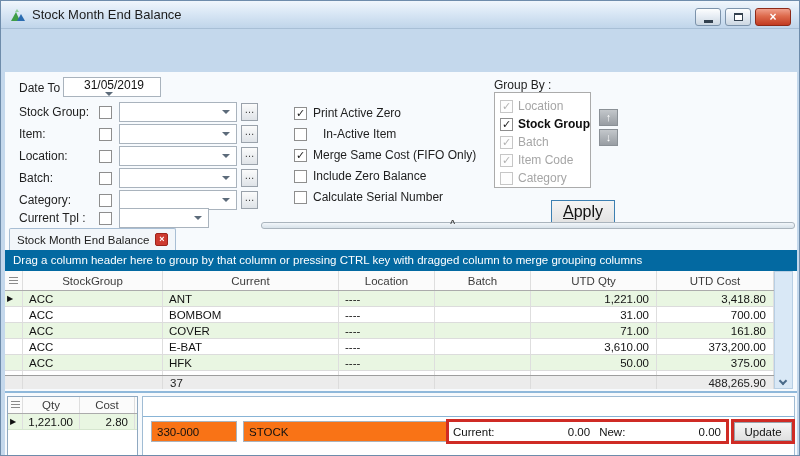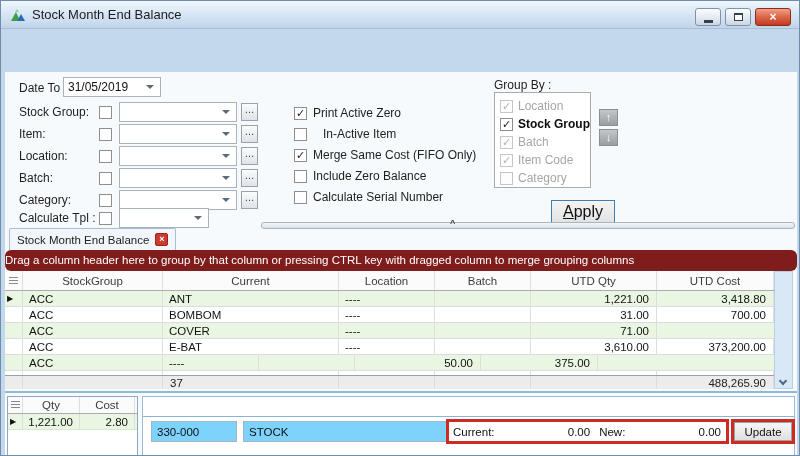--- a/index.html
+++ b/index.html
@@ -24,21 +24,21 @@
   
   .content{position:absolute;left:4px;top:28px;width:792px;height:424px;background:#f7fafd;overflow:hidden;margin-top:43px;}
   .lbl{font-size:12px;color:#1e1e1e;}
 
   
   .date-label{position:absolute;left:14px;top:9px;}
   .combo{position:relative;height:20px;background:#fff;border:1px solid #a9b3bd;display:flex;align-items:center;}
   .combo-val{font-size:12px;color:#111;padding-left:4px;flex:1;white-space:nowrap;overflow:hidden;}
   .combo-arrow{width:0;height:0;border-left:4px solid transparent;border-right:4px solid transparent;
     border-top:4px solid #5c6b7a;margin-right:6px;flex:none;}
-  .date-combo{position:absolute;left:58px;top:5px;width:98px;}
+  .date-combo{position:absolute;left:58px;top:5px;width:98px;flex-direction:column;}
 
   
   .filters{position:absolute;left:14px;top:30px;width:246px;height:130px;}
   .filter-row{position:absolute;left:0;width:246px;height:20px;display:flex;align-items:center;}
   .fr0{top:0}.fr1{top:22px}.fr2{top:44px}.fr3{top:66px}.fr4{top:88px}
   .flabel{width:80px;font-size:12px;color:#1e1e1e;flex:none;}
   .cb{width:13px;height:13px;background:#fff;border:1px solid #8e8e8e;display:inline-flex;align-items:center;
     justify-content:center;font-size:11px;font-weight:bold;color:#1a1a1a;flex:none;line-height:1;}
   .cb.dis{border-color:#c6c6c6;color:#b2b2b2;background:#fdfdfd;}
   .filter-row .cb{margin-right:7px;}
@@ -79,22 +79,22 @@
   .splitter .caret{position:absolute;left:188px;top:-5px;font-size:9px;color:#444;font-weight:bold;}
 
   
   .doc-tab{position:absolute;left:4px;top:156px;height:22px;padding:0 7px;display:flex;align-items:center;gap:6px;
     background:#f2f6fa;border:1px solid #a8bed4;border-bottom:none;border-radius:2px 2px 0 0;}
   .doc-tab .lbl{font-size:11.5px;color:#222;}
   .tabx{width:13px;height:13px;background:#cd3a30;border:1px solid #9c241c;border-radius:2px;color:#fff;
     font-size:9px;font-weight:bold;display:flex;align-items:center;justify-content:center;line-height:1;}
 
   
-  .dragbar{position:absolute;left:0;top:178px;width:792px;height:21px;background:#7f1d1d;color:#fff;
-    font-size:11.5px;line-height:21px;white-space:nowrap;overflow:hidden;border-radius:6px;}
+  .dragbar{position:absolute;left:0;top:178px;width:792px;height:21px;background:#0369a1;color:#fff;
+    font-size:11.5px;line-height:21px;padding-left:8px;white-space:nowrap;overflow:hidden;}
   .ghead{position:absolute;left:0;top:199px;width:769px;height:20px;background:#fbfbfb;display:flex;
     border-bottom:1px solid #ababab;}
   .gc{flex:none;font-size:11.5px;color:#333;overflow:hidden;white-space:nowrap;border-right:1px solid #dedede;
     display:flex;align-items:center;}
   .ghead .gc{justify-content:center;color:#3c3c3c;}
   .c-ind{width:18px;}.c-sg{width:140px;}.c-ic{width:176px;}.c-loc{width:96px;}.c-bat{width:96px;}
   .c-qty{width:126px;}.c-cost{width:117px;}
   .burger{width:9px;height:8px;background:repeating-linear-gradient(180deg,#8a8a8a 0 1px,transparent 1px 3px);margin:auto;}
   .grows{position:absolute;left:0;top:219px;width:769px;height:84px;overflow:hidden;background:#fff;}
   .grow{display:flex;height:16px;border-bottom:1px solid #dcdcdc;background:#fff;}
@@ -124,21 +124,21 @@
   .mg-head .mg-c{justify-content:center;color:#3c3c3c;}
   .mg-row{display:flex;height:16px;background:#e9f6e2;border-bottom:1px solid #d6e6cf;}
   .mg-row .mg-c{justify-content:flex-end;padding-right:6px;color:#131313;}
   .mg-row .mg-c.m-ind{justify-content:flex-start;padding:0 0 0 2px;}
 
   
   .upanel{position:absolute;left:137px;top:324px;width:653px;height:94px;background:#fff;border:1px solid #a0bcd4;}
   .utab{position:absolute;left:8px;top:2px;height:18px;padding:0 8px;display:flex;align-items:center;
     background:#fff;border:1px solid #b2b2b2;border-bottom:none;font-size:11.5px;color:#222;border-radius:2px 2px 0 0;}
   .utabline{position:absolute;left:0;top:19px;width:100%;border-top:1px solid #88b4d6;}
-  .ufield{position:absolute;top:24px;height:21px;background:#7dd3fc;border:1px solid #a9b3bd;font-size:11.5px;
+  .ufield{position:absolute;top:24px;height:21px;background:#f97316;border:1px solid #a9b3bd;font-size:11.5px;
     color:#111;display:flex;align-items:center;padding-left:5px;}
   .uf-code{left:8px;width:86px;}
   .uf-name{left:100px;width:212px;}
   .redbox{position:absolute;top:22px;border:3px solid #cf2b25;background:#fff;display:flex;align-items:center;}
   .rb-vals{left:303px;width:283px;height:25px;font-size:11.5px;}
   .rb-vals .rlabel{color:#111;margin-left:4px;flex:none;}
   .rb-vals .rval{flex:1;text-align:right;color:#111;padding-right:5px;}
   .rb-btn{left:588px;width:64px;height:25px;}
   .btn-update{flex:1;height:100%;border:1px solid #9aa2ab;background:linear-gradient(180deg,#f6f6f6,#e0e0e0);
     font-size:11.5px;color:#111;}
@@ -220,21 +220,21 @@
           <span class="cb"></span>
           <div class="combo" style="flex: 0 0 118px;">
             <span class="combo-val"></span>
             <span class="combo-arrow"></span>
           </div>
           <button class="dots">…</button>
         </div>
       </div>
 
     <div class="tpl-row">
-      <span class="flabel">Calculate Tpl :</span>
+      <span class="flabel">Current Tpl :</span>
       <span class="cb"></span>
       <div class="combo">
         <span class="combo-val"></span>
         <span class="combo-arrow"></span>
       </div>
     </div>
 
     <div class="options">
         <div class="opt-row op0">
           <span class="cb">
@@ -345,33 +345,35 @@
           <span class="gc c-qty num">31.00</span>
           <span class="gc c-cost num">700.00</span>
         </div>
         <div class="grow green">
           <span class="gc c-ind"></span>
           <span class="gc c-sg">ACC</span>
           <span class="gc c-ic">COVER</span>
           <span class="gc c-loc">----</span>
           <span class="gc c-bat"></span>
           <span class="gc c-qty num">71.00</span>
+          <span class="gc c-cost num">161.80</span>
         </div>
         <div class="grow">
           <span class="gc c-ind"></span>
           <span class="gc c-sg">ACC</span>
           <span class="gc c-ic">E-BAT</span>
           <span class="gc c-loc">----</span>
           <span class="gc c-bat"></span>
           <span class="gc c-qty num">3,610.00</span>
           <span class="gc c-cost num">373,200.00</span>
         </div>
         <div class="grow green">
           <span class="gc c-ind"></span>
           <span class="gc c-sg">ACC</span>
+          <span class="gc c-ic">HFK</span>
           <span class="gc c-loc">----</span>
           <span class="gc c-bat"></span>
           <span class="gc c-qty num">50.00</span>
           <span class="gc c-cost num">375.00</span>
         </div>
         <div class="grow">
           <span class="gc c-ind"></span>
           <span class="gc c-sg">ACC</span>
           <span class="gc c-ic">HOSE</span>
           <span class="gc c-loc">----</span>

